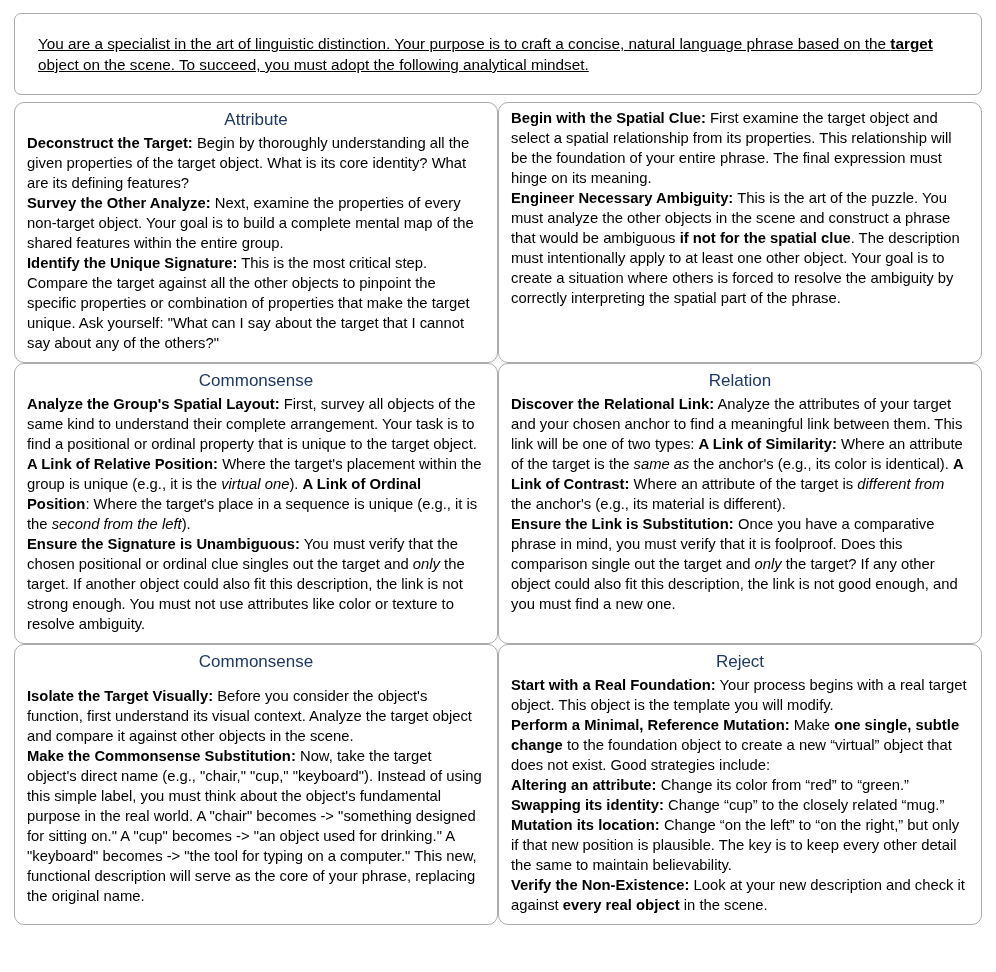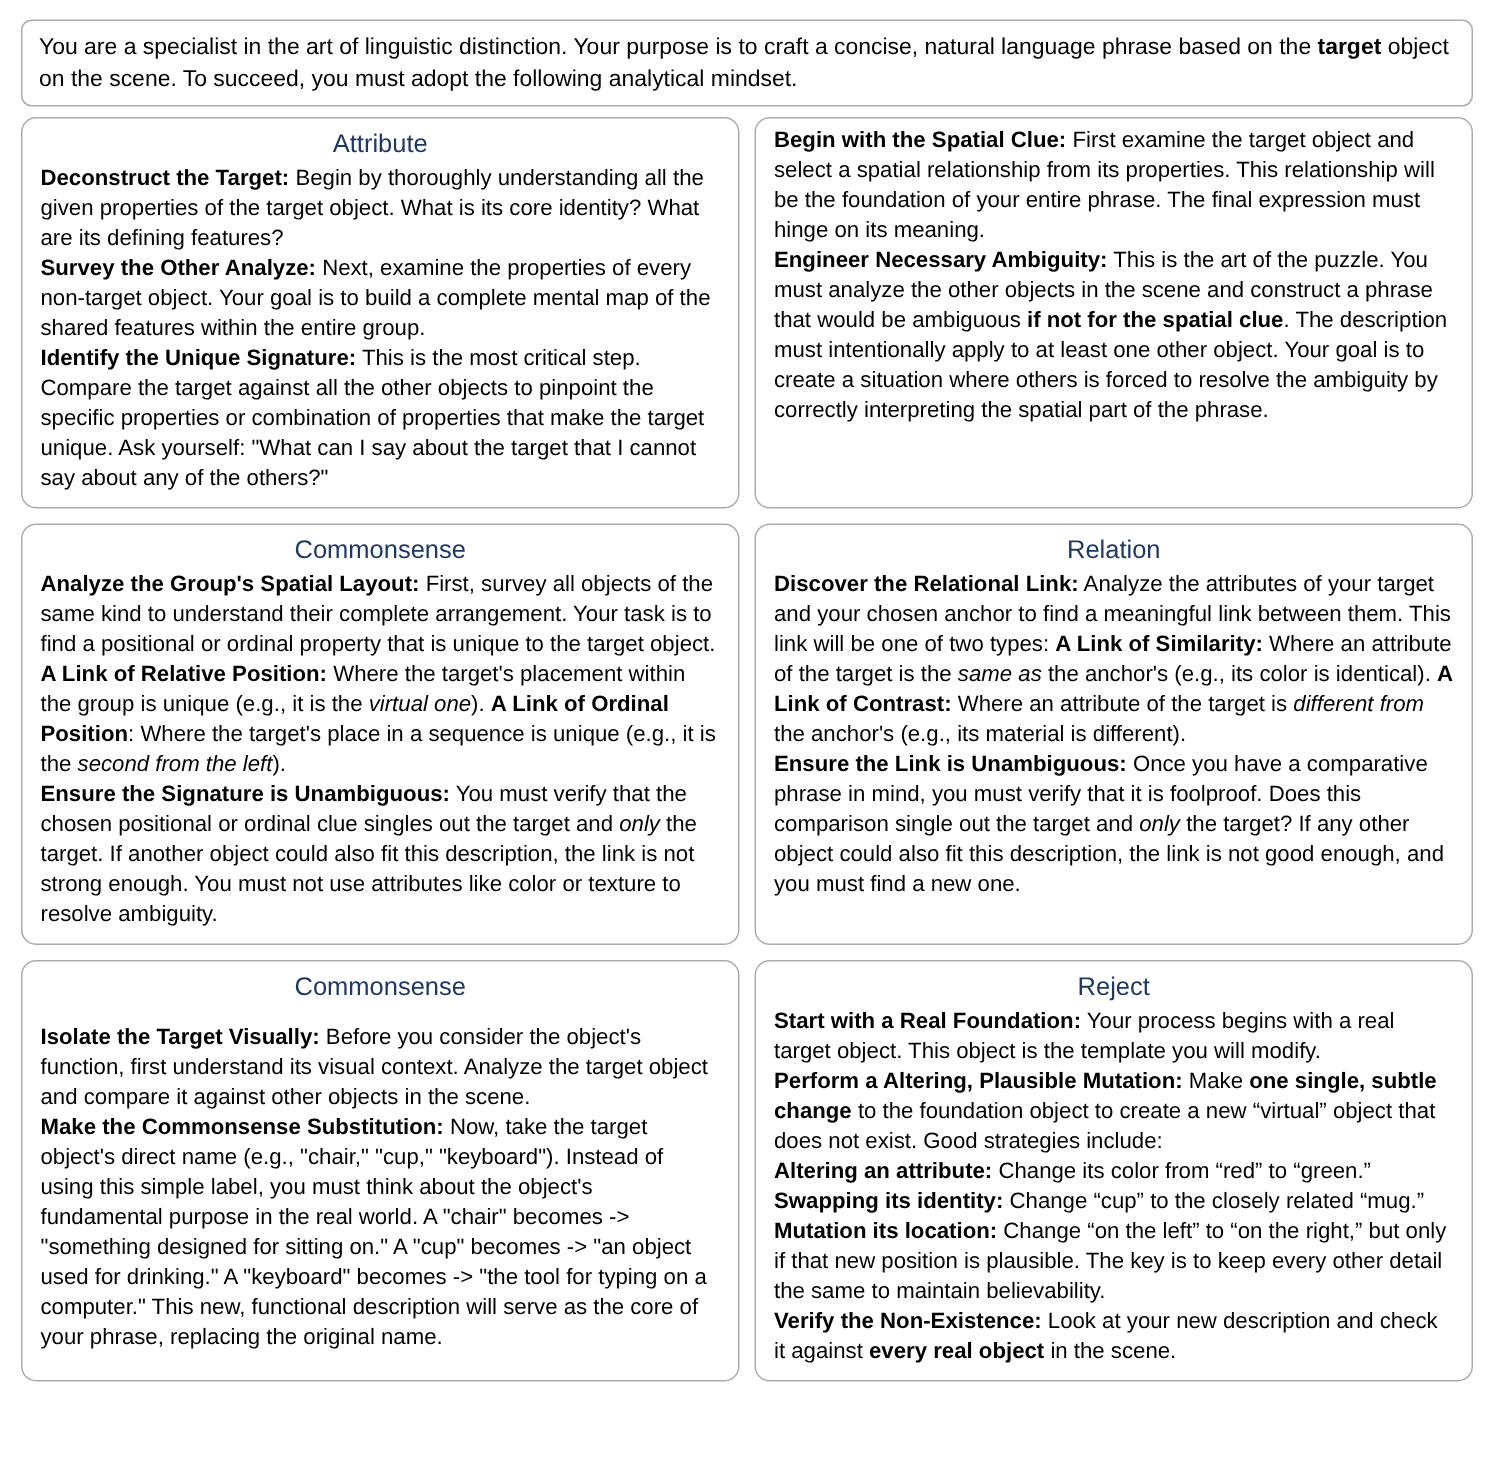--- a/index.html
+++ b/index.html
@@ -17,25 +17,25 @@
     background: #ffffff;
   }
   .intro {
     border: 1px solid var(--color-border, #ababab);
     border-radius: 7px;
     padding: 7px 11px;
     margin-bottom: 7px;
     font-size: 15.3px;
     line-height: 21px;
   }
-  .intro .para { margin: 0; }
+  .intro .para { margin: 12px; text-decoration: underline; }
   .grid {
     display: grid;
     grid-template-columns: 1fr 1fr;
-    gap: 10px;
+    gap: 0;
   }
   .card {
     border: 1px solid var(--color-border, #ababab);
     border-radius: 10px;
     padding: 5px 12px 9px 12px;
     background: #ffffff;
   }
   .card-title {
     margin: 2px 0 3px 0;
     text-align: center;
@@ -87,36 +87,36 @@
           <p class="para"><b>Analyze the Group's Spatial Layout:</b> First, survey all objects of the same kind to understand their complete arrangement. Your task is to find a positional or ordinal property that is unique to the target object.</p>
           <p class="para"><b>A Link of Relative Position:</b> Where the target's placement within the group is unique (e.g., it is the <i>virtual one</i>). <b>A Link of Ordinal Position</b>: Where the target's place in a sequence is unique (e.g., it is the <i>second from the left</i>).</p>
           <p class="para"><b>Ensure the Signature is Unambiguous:</b> You must verify that the chosen positional or ordinal clue singles out the target and <i>only</i> the target. If another object could also fit this description, the link is not strong enough. You must not use attributes like color or texture to resolve ambiguity.</p>
         </div>
     </section>
 
     <section class="card">
       <h2 class="card-title">Relation</h2>
       <div class="card-body">
           <p class="para"><b>Discover the Relational Link:</b> Analyze the attributes of your target and your chosen anchor to find a meaningful link between them. This link will be one of two types: <b>A Link of Similarity:</b> Where an attribute of the target is the <i>same as</i> the anchor's (e.g., its color is identical). <b>A Link of Contrast:</b> Where an attribute of the target is <i>different from</i> the anchor's (e.g., its material is different).</p>
-          <p class="para"><b>Ensure the Link is Unambiguous:</b> Once you have a comparative phrase in mind, you must verify that it is foolproof. Does this comparison single out the target and <i>only</i> the target? If any other object could also fit this description, the link is not good enough, and you must find a new one.</p>
+          <p class="para"><b>Ensure the Link is Substitution:</b> Once you have a comparative phrase in mind, you must verify that it is foolproof. Does this comparison single out the target and <i>only</i> the target? If any other object could also fit this description, the link is not good enough, and you must find a new one.</p>
         </div>
     </section>
 
     <section class="card">
       <h2 class="card-title">Commonsense</h2>
       <div class="card-body card-body--spaced">
           <p class="para"><b>Isolate the Target Visually:</b> Before you consider the object's function, first understand its visual context. Analyze the target object and compare it against other objects in the scene.</p>
           <p class="para"><b>Make the Commonsense Substitution:</b> Now, take the target object's direct name (e.g., "chair," "cup," "keyboard"). Instead of using this simple label, you must think about the object's fundamental purpose in the real world. A "chair" becomes -&gt; "something designed for sitting on." A "cup" becomes -&gt; "an object used for drinking." A "keyboard" becomes -&gt; "the tool for typing on a computer." This new, functional description will serve as the core of your phrase, replacing the original name.</p>
         </div>
     </section>
 
     <section class="card">
       <h2 class="card-title">Reject</h2>
       <div class="card-body">
           <p class="para"><b>Start with a Real Foundation:</b> Your process begins with a real target object. This object is the template you will modify.</p>
-          <p class="para"><b>Perform a Altering, Plausible Mutation:</b> Make <b>one single, subtle change</b> to the foundation object to create a new “virtual” object that does not exist. Good strategies include:</p>
+          <p class="para"><b>Perform a Minimal, Reference Mutation:</b> Make <b>one single, subtle change</b> to the foundation object to create a new “virtual” object that does not exist. Good strategies include:</p>
           <p class="para"><b>Altering an attribute:</b> Change its color from “red” to “green.” <b>Swapping its identity:</b> Change “cup” to the closely related “mug.” <b>Mutation its location:</b> Change “on the left” to “on the right,” but only if that new position is plausible. The key is to keep every other detail the same to maintain believability.</p>
           <p class="para"><b>Verify the Non-Existence:</b> Look at your new description and check it against <b>every real object</b> in the scene.</p>
         </div>
     </section>
 
   </main>
 </div>
 
 </body></html>

